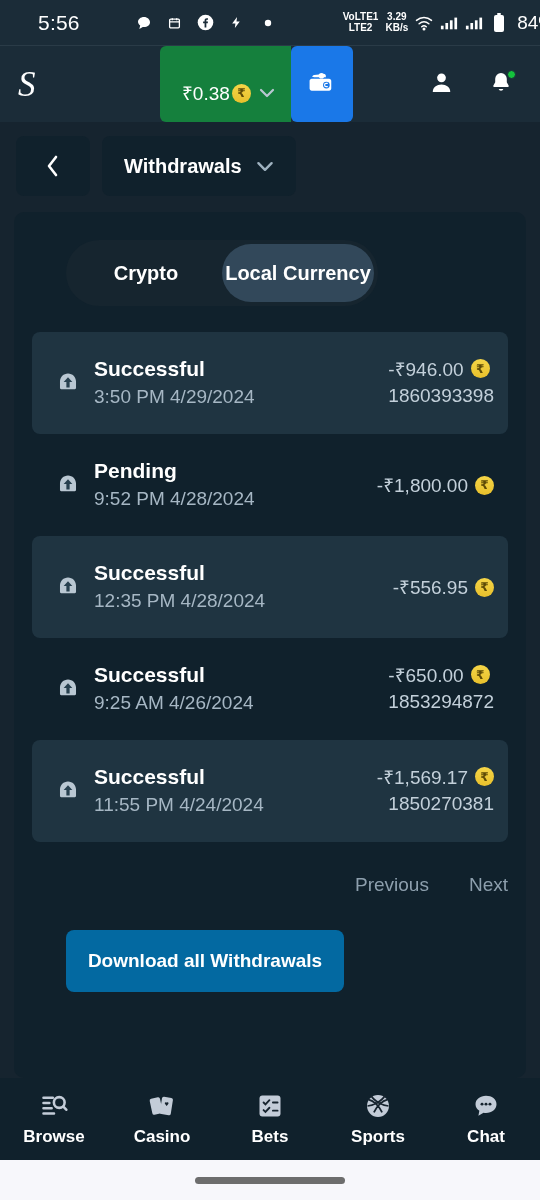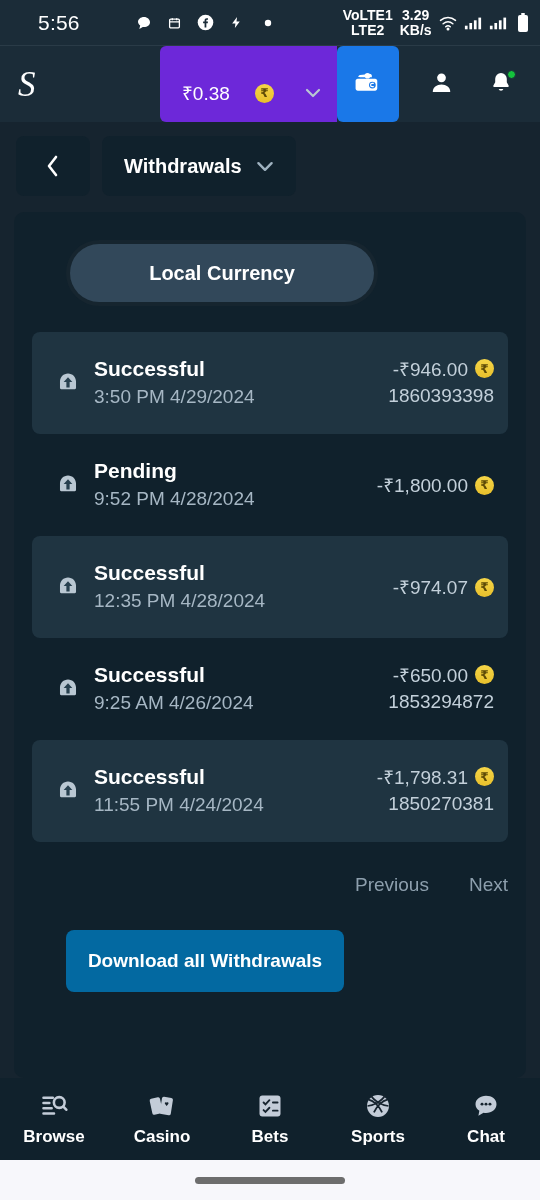--- a/index.html
+++ b/index.html
@@ -19,36 +19,36 @@
     padding: 0 16px;
     color: #ffffff;
     border-bottom: 1px solid #2a3b47;
     gap: 33px;
   }
   .sb-time { font-size: 21px; font-weight: 500; letter-spacing: .2px; margin-left: 22px; }
   .sb-left-icons { display: flex; align-items: center; gap: 13px; margin-left: 22px; }
   .sb-ic { width: 18px; height: 18px; display: flex; align-items: center; justify-content: center; }
   .sb-spacer { flex: 1; }
   .sb-right { display: flex; align-items: center; gap: 7px; }
-  .sb-net { font-size: 14px; font-weight: 700; text-align: center; line-height: 1.05; }
+  .sb-net { font-size: 10px; font-weight: 700; text-align: center; line-height: 1.05; }
   .sb-batt { font-size: 19px; font-weight: 500; margin-left: 2px; }
 
   
   .appbar {
     height: 76px; flex: 0 0 76px;
     background: #1b2c38;
     display: flex; align-items: center;
     padding: 0 18px;
     position: relative;
   }
   .logo { width: 42px; font-size: 35px; color: #fff; font-family: "Liberation Serif", serif; font-style: italic; line-height: 1; }
   .bal-wrap { position: absolute; left: 160px; top: 0; height: 76px; display: flex; align-items: stretch; }
   .balance {
-    background: #6d28d9;
-    display: flex; align-items: center; gap: 25px;
+    background: #15803d;
+    display: flex; align-items: center; gap: 2px;
     padding: 18px 16px 0 22px;
     border-radius: 6px 0 0 6px;
   }
   .bal-amt { color: #ffffff; font-size: 19px; font-weight: 500; }
   .coin {
     width: 19px; height: 19px; border-radius: 50%;
     background: linear-gradient(#f5d547,#e8c02c);
     color: #5d4a06; font-size: 12px; font-weight: 700;
     display: flex; align-items: center; justify-content: center;
     font-family: "DejaVu Sans", sans-serif;
@@ -113,21 +113,21 @@
     padding: 25px 14px;
     height: 102px;
     border-radius: 8px;
   }
   .txrow.alt { background: #1f3441; }
   .tx-ic { width: 44px; flex: 0 0 44px; display: flex; align-items: center; justify-content: center; }
   .tx-mid { flex: 1; padding-left: 4px; }
   .tx-status { color: #ffffff; font-size: 21px; font-weight: 700; line-height: 1.35; }
   .tx-date { color: #a6b7c4; font-size: 19px; line-height: 1.5; }
   .tx-right { text-align: right; }
-  .tx-amt-line { display: flex; align-items: center; justify-content: flex-end; gap: 7px; }
+  .tx-amt-line { display: flex; align-items: center; justify-content: flex-start; gap: 7px; }
   .tx-amt { color: #c3d0da; font-size: 19px; }
   .tx-id { color: #c3d0da; font-size: 19px; line-height: 1.5; }
 
   .pager { display: flex; justify-content: flex-end; gap: 40px; margin-top: 32px; }
   .pager span { color: #8d9fad; font-size: 19px; }
 
   .dl-btn {
     margin: 34px 0 0 34px;
     background: #0369a1;
     border-radius: 8px;
@@ -291,20 +291,21 @@
         <svg width="18" height="11" viewBox="0 0 16 10" fill="none" stroke="#9fb2c0" stroke-width="2.2" stroke-linecap="round" stroke-linejoin="round">
             <path d="M2 2l6 6 6-6"></path>
           </svg>
       </span>
     </div>
   </div>
 
   <div class="card">
 
     <div class="segctrl">
+      <div class="seg">Crypto</div>
       <div class="seg active">Local Currency</div>
     </div>
 
     <div class="txlist">
         <div class="txrow alt">
           <div class="tx-ic">
             <svg width="26" height="26" viewBox="0 0 24 24" fill="#b9c7d2">
               <path d="M12 3.2c-4.1 0-7.4 3.3-7.4 7.4v6.1c0 .6.5 1.1 1.1 1.1h12.6c.6 0 1.1-.5 1.1-1.1v-6.1c0-4.1-3.3-7.4-7.4-7.4z"></path>
               <path d="M12 6.6l4 4.5h-2.5v5.1h-3v-5.1H8z" fill="#27404f"></path>
             </svg>
@@ -345,21 +346,21 @@
               <path d="M12 3.2c-4.1 0-7.4 3.3-7.4 7.4v6.1c0 .6.5 1.1 1.1 1.1h12.6c.6 0 1.1-.5 1.1-1.1v-6.1c0-4.1-3.3-7.4-7.4-7.4z"></path>
               <path d="M12 6.6l4 4.5h-2.5v5.1h-3v-5.1H8z" fill="#27404f"></path>
             </svg>
           </div>
           <div class="tx-mid">
             <div class="tx-status">Successful</div>
             <div class="tx-date">12:35 PM 4/28/2024</div>
           </div>
           <div class="tx-right">
             <div class="tx-amt-line">
-              <span class="tx-amt">-₹974.07</span>
+              <span class="tx-amt">-₹556.95</span>
               <span class="coin">₹</span>
             </div>
           </div>
         </div>
         <div class="txrow">
           <div class="tx-ic">
             <svg width="26" height="26" viewBox="0 0 24 24" fill="#b9c7d2">
               <path d="M12 3.2c-4.1 0-7.4 3.3-7.4 7.4v6.1c0 .6.5 1.1 1.1 1.1h12.6c.6 0 1.1-.5 1.1-1.1v-6.1c0-4.1-3.3-7.4-7.4-7.4z"></path>
               <path d="M12 6.6l4 4.5h-2.5v5.1h-3v-5.1H8z" fill="#27404f"></path>
             </svg>
@@ -382,21 +383,21 @@
               <path d="M12 3.2c-4.1 0-7.4 3.3-7.4 7.4v6.1c0 .6.5 1.1 1.1 1.1h12.6c.6 0 1.1-.5 1.1-1.1v-6.1c0-4.1-3.3-7.4-7.4-7.4z"></path>
               <path d="M12 6.6l4 4.5h-2.5v5.1h-3v-5.1H8z" fill="#27404f"></path>
             </svg>
           </div>
           <div class="tx-mid">
             <div class="tx-status">Successful</div>
             <div class="tx-date">11:55 PM 4/24/2024</div>
           </div>
           <div class="tx-right">
             <div class="tx-amt-line">
-              <span class="tx-amt">-₹1,798.31</span>
+              <span class="tx-amt">-₹1,569.17</span>
               <span class="coin">₹</span>
             </div>
             <div class="tx-id">1850270381</div>
           </div>
         </div>
       </div>
 
     <div class="pager">
       <span>Previous</span>
       <span>Next</span>

